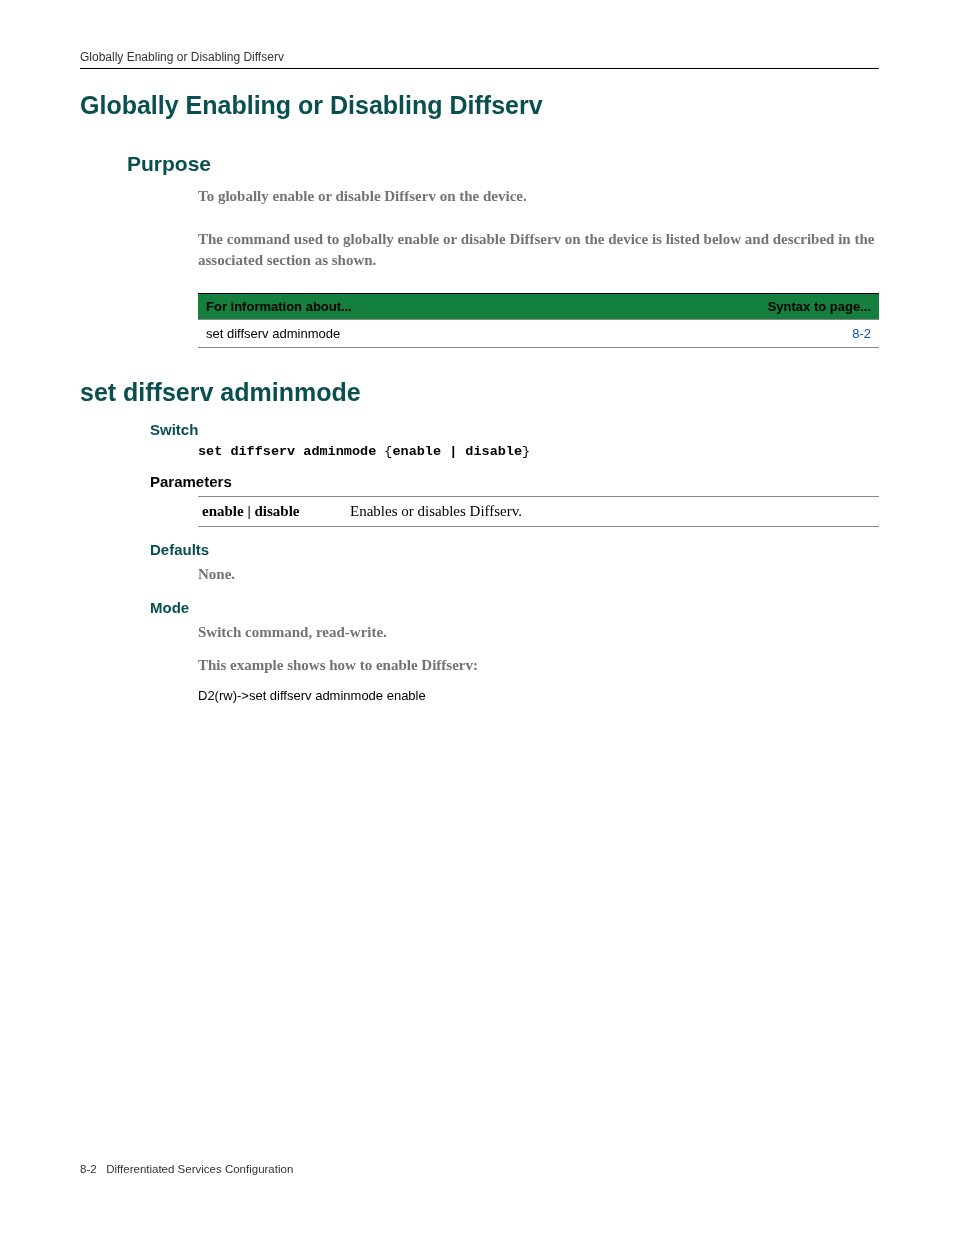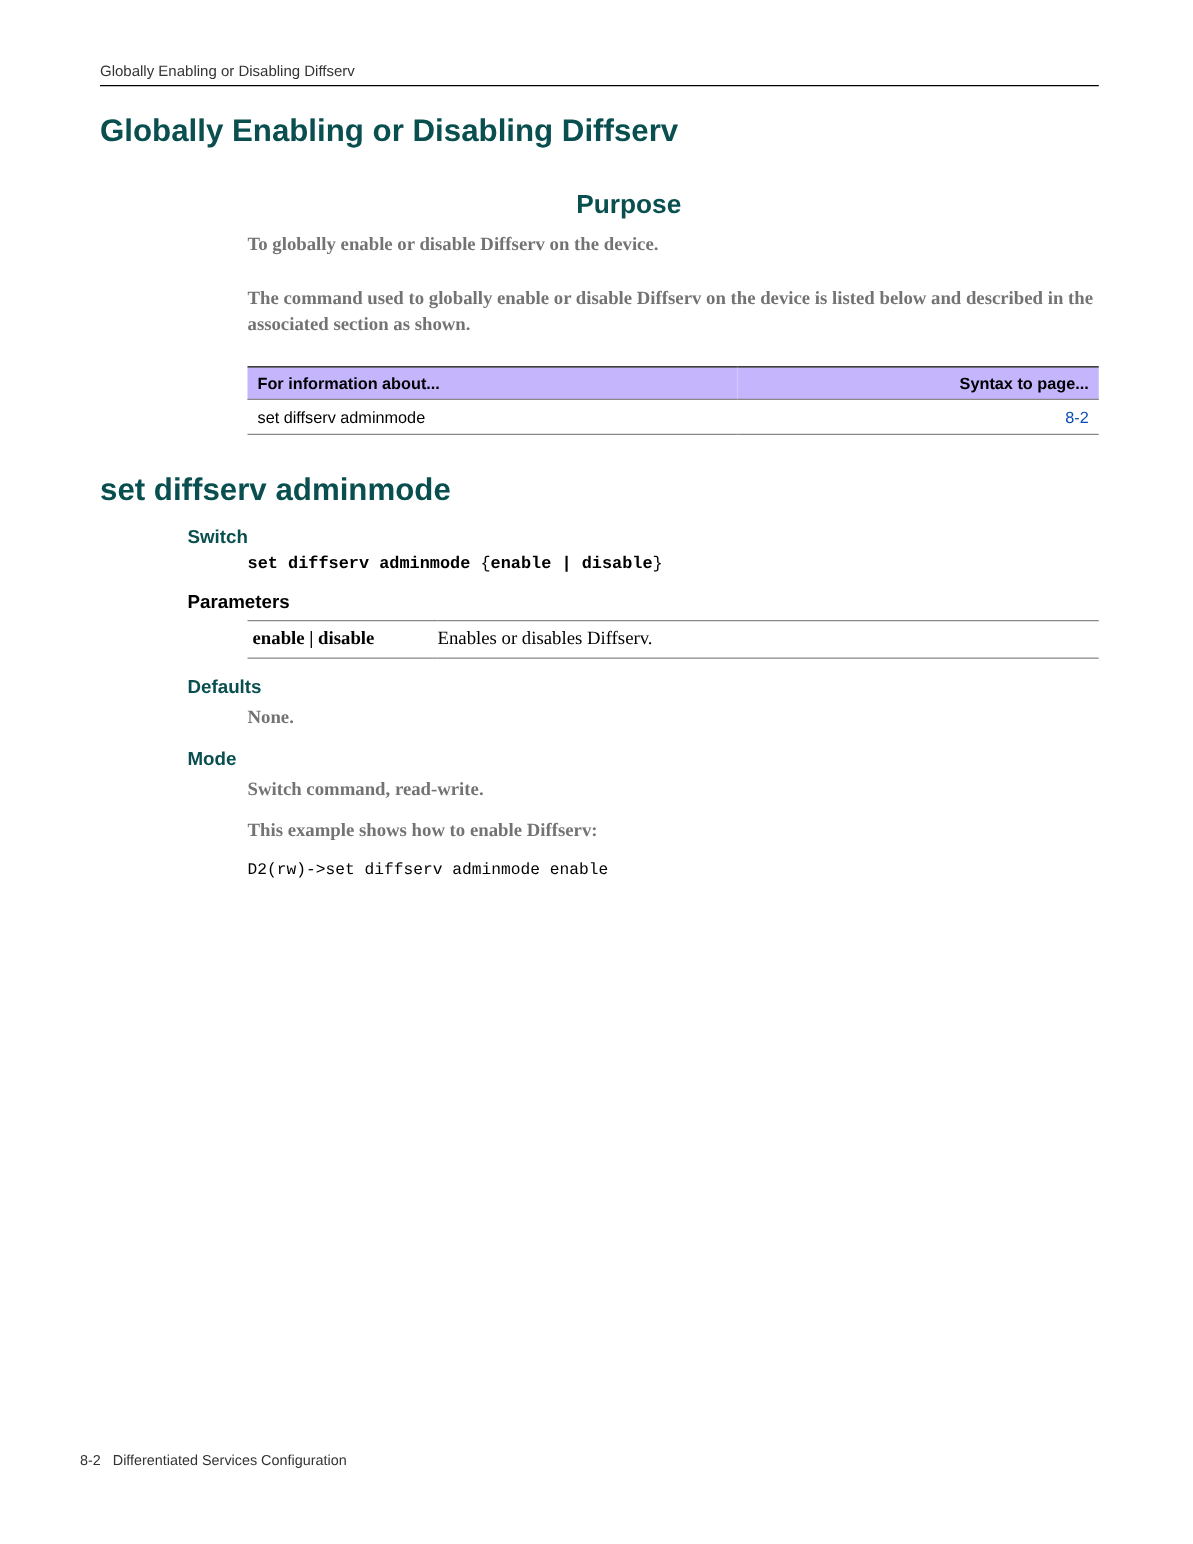--- a/index.html
+++ b/index.html
@@ -35,21 +35,20 @@
     color: #0a4f4f;
     font-size: 25px;
     margin: 0 0 32px 0;
   }
   h2.sub-title {
     font-family: Arial, Helvetica, sans-serif;
     font-weight: bold;
     color: #0a4f4f;
     font-size: 21px;
     margin: 0 0 10px 47px;
-    text-align: center;
   }
   h2.cmd-title {
     font-family: Arial, Helvetica, sans-serif;
     font-weight: bold;
     color: #0a4f4f;
     font-size: 25px;
     margin: 30px 0 10px 0;
   }
   .body-text {
     margin: 0 0 22px 118px;
@@ -61,21 +60,21 @@
   .body-text.tight { margin-bottom: 12px; }
   table.ref-table {
     margin-left: 118px;
     width: calc(100% - 118px);
     border-collapse: collapse;
     font-family: Arial, Helvetica, sans-serif;
     font-size: 13px;
     margin-bottom: 10px;
   }
   table.ref-table th {
-    background: #c4b5fd;
+    background: #15803d;
     border-top: 1.5px solid #000;
     border-bottom: 1px solid #888;
     text-align: left;
     font-weight: bold;
     padding: 5px 8px;
     margin-top: 40px;
   }
   table.ref-table th.right { text-align: right; }
   table.ref-table td {
     border-bottom: 1px solid #888;
@@ -112,27 +111,27 @@
     vertical-align: top;
   }
   table.param-table td.key {
     font-weight: bold;
     white-space: nowrap;
     width: 140px;
     padding-left: 4px;
   }
   .code-block {
     margin: 4px 0 0 118px;
-    font-family: Liberation Mono, monospace;
+    font-family: Liberation Sans, sans-serif;
     font-size: 13px;
     white-space: pre;
   }
   .footer {
     position: absolute;
-    left: 64px;
+    left: 80px;
     bottom: 60px;
     font-family: Arial, Helvetica, sans-serif;
     font-size: 11.5px;
     color: #333;
   }
 </style>
 </head>
 <body>
 
 <div class="page">

